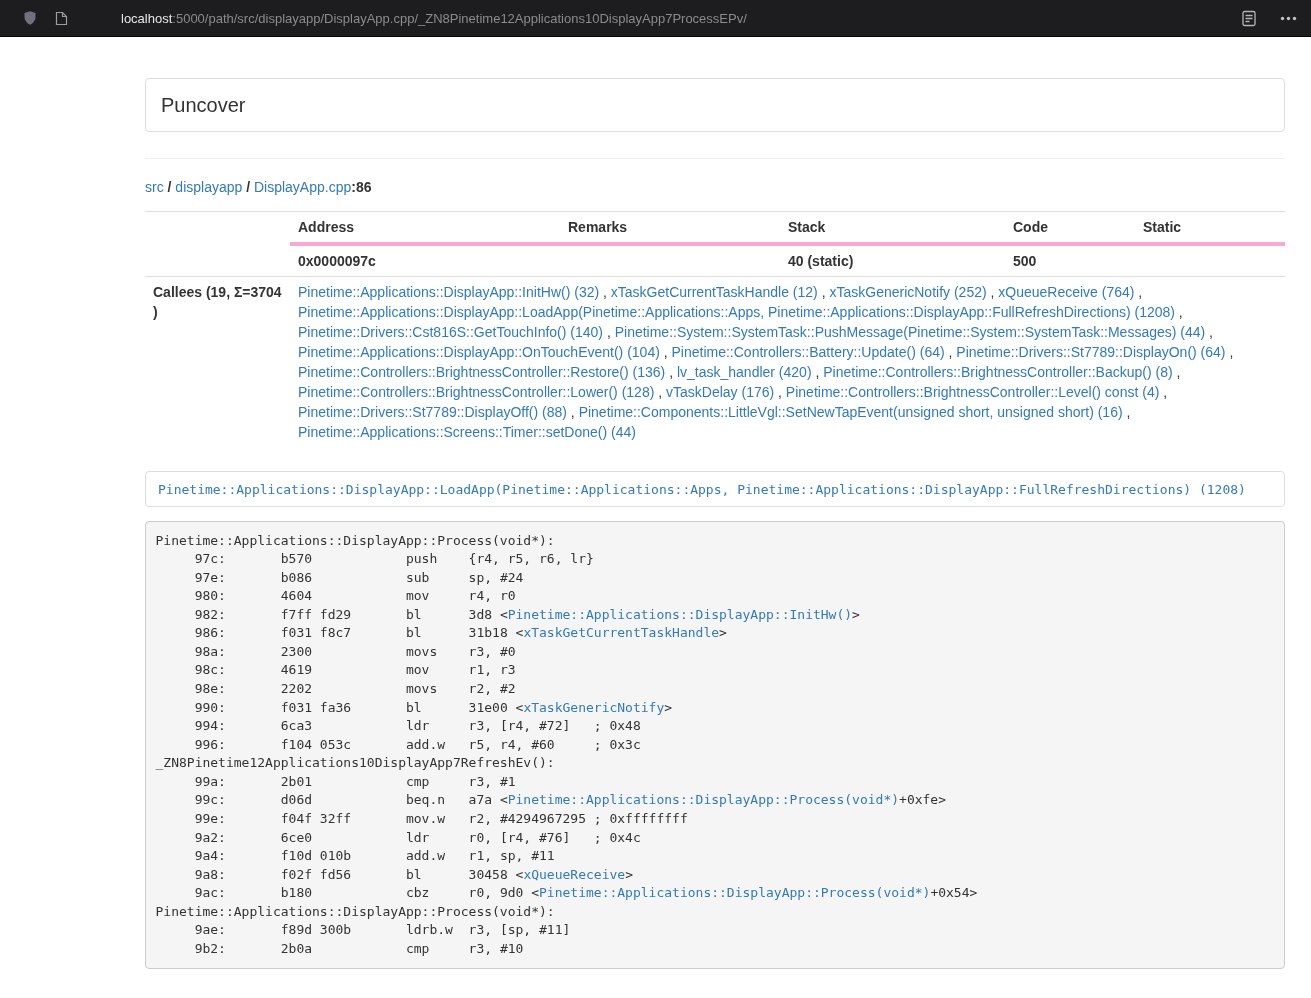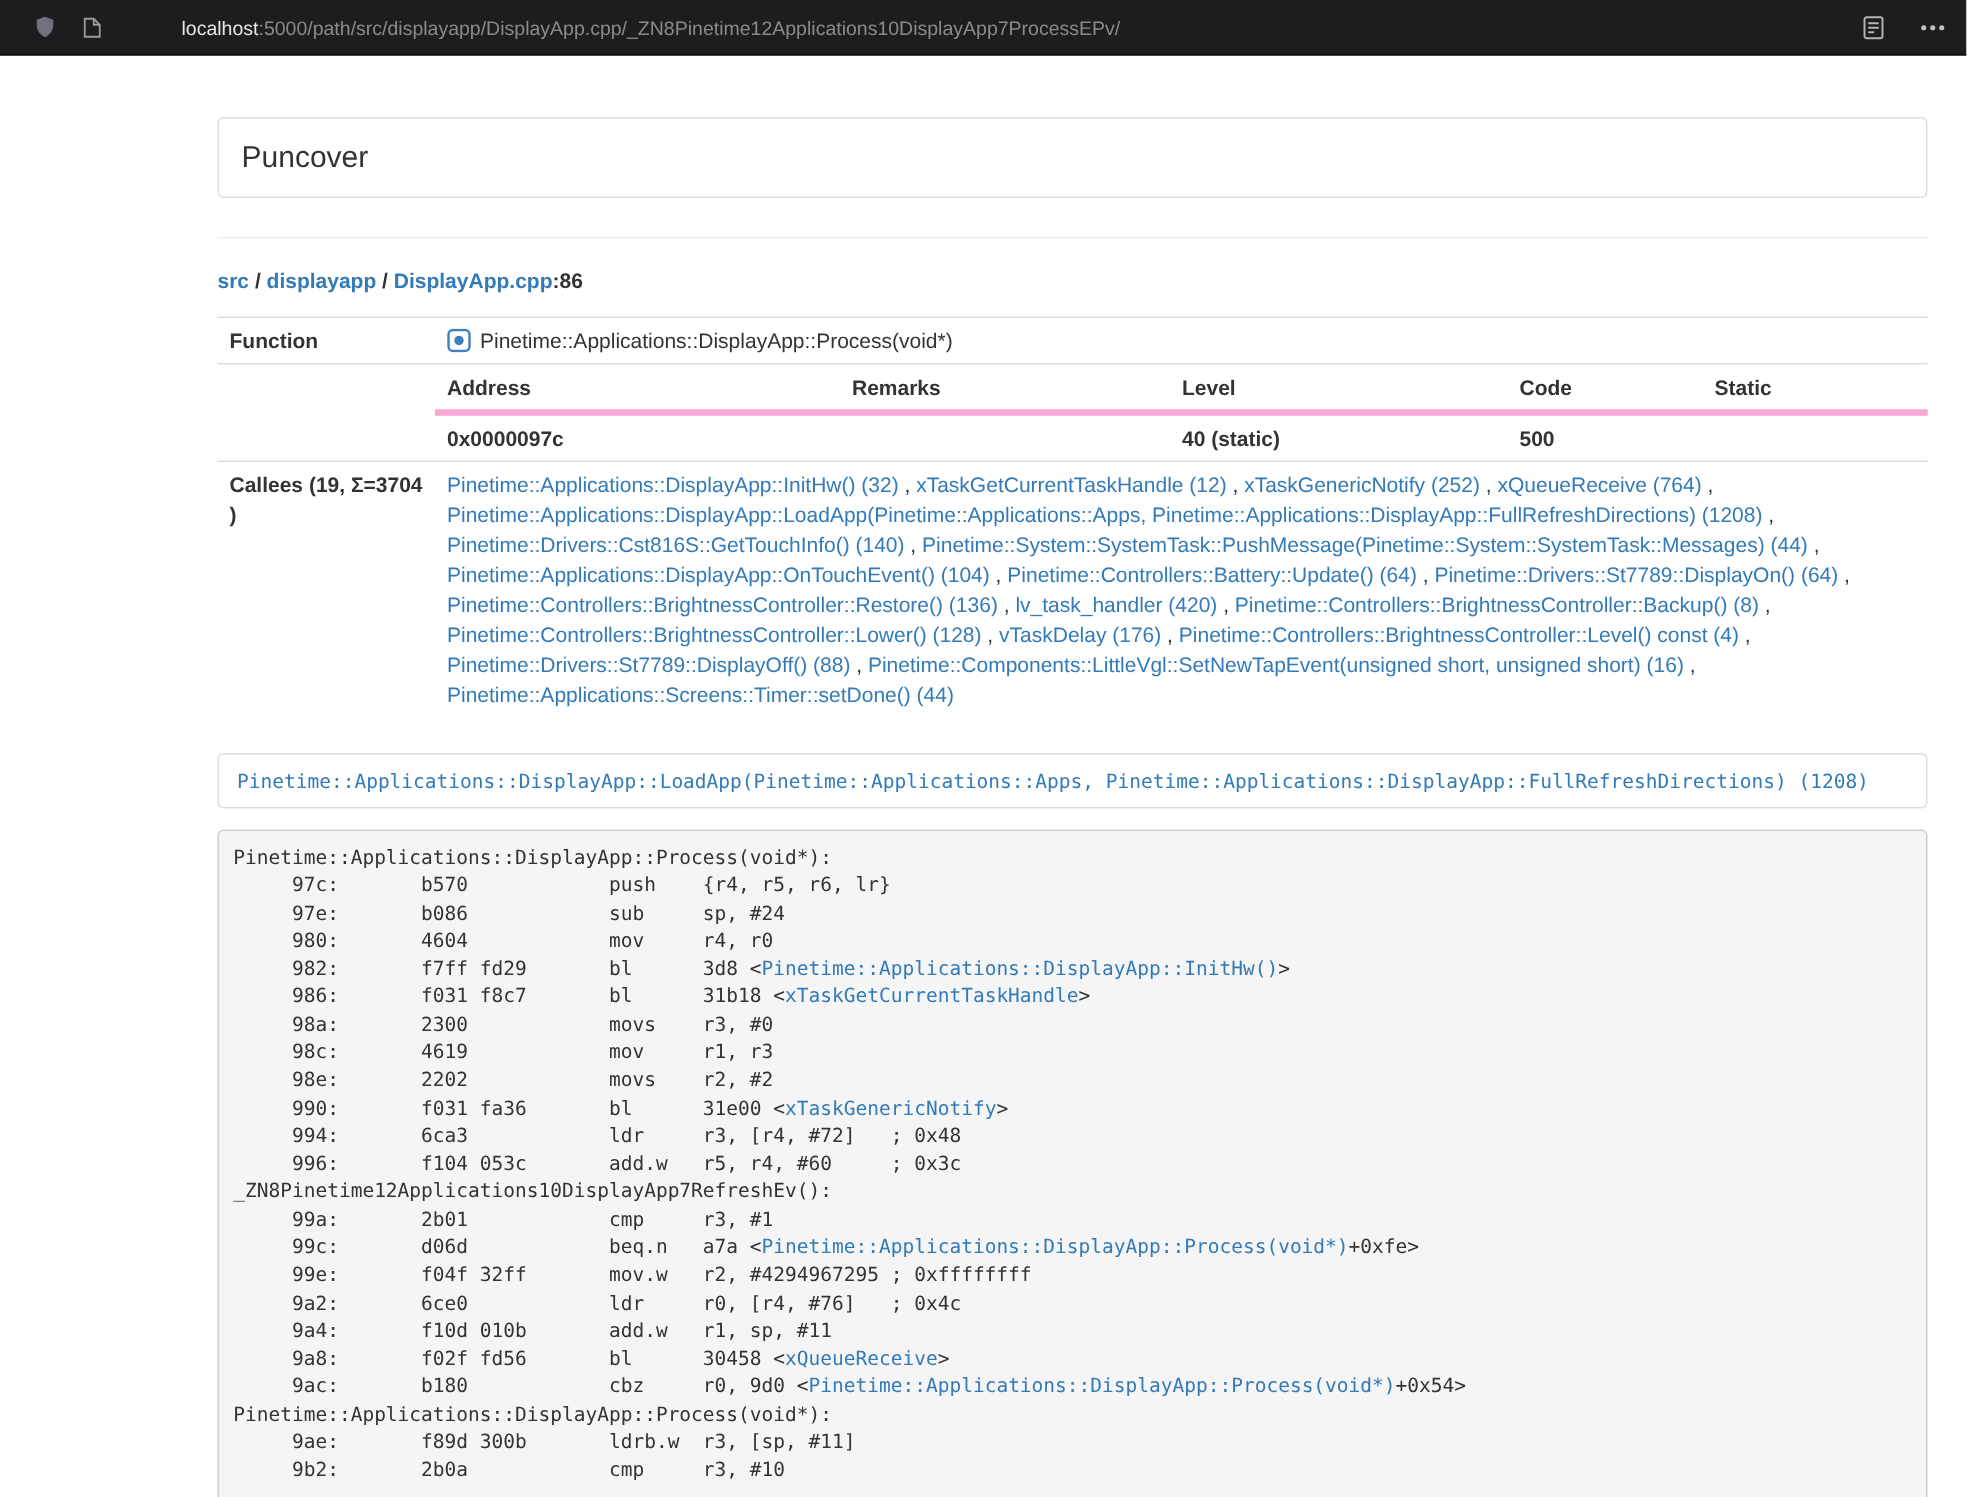--- a/index.html
+++ b/index.html
@@ -27,21 +27,21 @@
   
   .container { width: 1140px; margin-left: 145px; }
 
   .header-panel {
     margin-top: 41px; border: 1px solid #ddd; border-radius: 4px;
     padding: 15px; font-size: 20px; line-height: 22px; color: #333;
   }
   hr.divider { border: 0; border-top: 1px solid #eee; margin: 26px 0 0 0; }
 
   .breadcrumb { margin-top: 18px; font-weight: bold; line-height: 20px; }
-  .breadcrumb .lnk { font-weight: bold; }
+  .breadcrumb .lnk { font-weight: normal; }
 
   .lnk { color: #337ab7; text-decoration: none; cursor: pointer; }
 
   
   table.symbol-table { width: 100%; margin-top: 14px; border-collapse: collapse; }
   table.symbol-table > tbody > tr > th,
   table.symbol-table > tbody > tr > td {
     border-top: 1px solid #ddd; padding: 5px 8px;
     text-align: left; vertical-align: top; font-size: 14px; line-height: 20px;
   }
@@ -118,43 +118,29 @@
   <div class="header-panel">
     <span>Puncover</span>
   </div>
 
   <hr class="divider">
 
   <div class="breadcrumb"><a href="#" class="lnk">src</a> / <a href="#" class="lnk">displayapp</a> / <a href="#" class="lnk">DisplayApp.cpp</a><span>:86</span></div>
 
   <table class="symbol-table">
     <tbody>
-        <tr>
-      <th class="rowlabel">Function</th>
-      <td>
-        <span class="func-cell">
-          <span class="icn">
-            <svg width="16" height="16" viewBox="0 0 16 16">
-                  <rect x="1" y="1" width="14" height="14" rx="3" fill="#ffffff" stroke="#3d7fc1" stroke-width="1.6"></rect>
-                  <circle cx="8" cy="8" r="3.1" fill="#3d7fc1"></circle>
-                </svg>
-          </span>
-          <span>Pinetime::Applications::DisplayApp::Process(void*)</span>
-        </span>
-      </td>
-    </tr>
     <tr>
       <th class="rowlabel"></th>
       <td class="nested-cell">
         <table class="stats-table">
           <thead>
                 <tr>
                   <th>Address</th>
                   <th>Remarks</th>
-                  <th>Level</th>
+                  <th>Stack</th>
                   <th>Code</th>
                   <th>Static</th>
                 </tr>
               </thead>
           <tbody>
                 <tr>
                   <td>0x0000097c</td>
                   <td></td>
                   <td>40 (static)</td>
                   <td>500</td>

